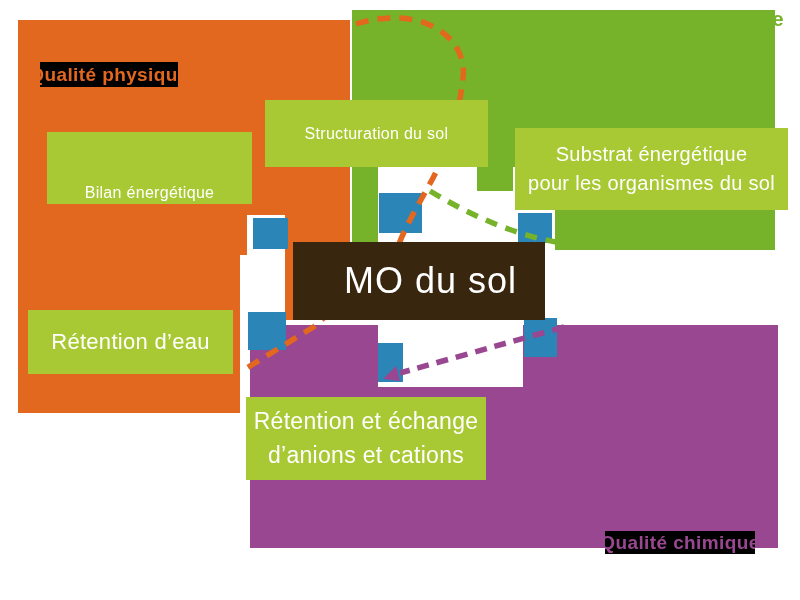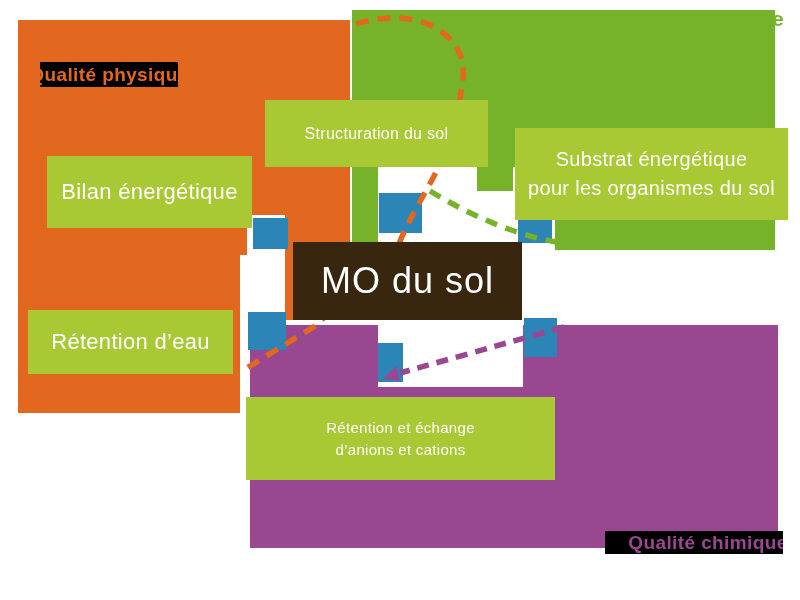--- a/index.html
+++ b/index.html
@@ -63,40 +63,40 @@
   <svg class="links" width="800" height="600" viewBox="0 0 800 600">
     <path class="dash-orange" d="M 356 24 C 420 4, 468 36, 463 78 C 458 122, 446 154, 433 178 C 419 204, 404 228, 396 252 L 315 326 L 242 371" fill="none" stroke-width="5.5" stroke-dasharray="13 9"></path>
     <path class="dash-green" d="M 430 191 Q 503 235, 568 244" fill="none" stroke-width="5.5" stroke-dasharray="12 9"></path>
     <path class="dash-purple" d="M 564 327 Q 478 351, 400 373" fill="none" stroke-width="5.5" stroke-dasharray="12 8"></path>
     <polygon class="arrow-purple" points="383,379 396,366 400,381"></polygon>
   </svg>
 
   <div class="abs factor" style="left:265px;top:100px;width:223px;height:67px;font-size:16px;">
     <span class="ln">Structuration du sol</span>
   </div>
-  <div class="abs factor" style="left:47px;top:156px;width:205px;height:72px;font-size:22px;">
+  <div class="abs factor" style="left:47px;top:132px;width:205px;height:72px;font-size:16px;justify-content:flex-end;">
     <span class="ln">Bilan énergétique</span>
   </div>
-  <div class="abs factor" style="left:515px;top:128px;width:273px;height:92px;font-size:20px;">
+  <div class="abs factor" style="left:515px;top:128px;width:273px;height:82px;font-size:20px;">
     <span class="ln">Substrat énergétique</span>
     <span class="ln">pour les organismes du sol</span>
   </div>
   <div class="abs factor" style="left:28px;top:310px;width:205px;height:64px;font-size:22px;">
     <span class="ln">Rétention d’eau</span>
   </div>
-  <div class="abs factor" style="left:246px;top:397px;width:309px;height:83px;font-size:15px;">
+  <div class="abs factor" style="left:246px;top:397px;width:240px;height:83px;font-size:23px;">
     <span class="ln">Rétention et échange</span>
     <span class="ln">d’anions et cations</span>
   </div>
 
-  <div class="abs center-box" style="left:293px;top:242px;width:229px;height:78px;">
+  <div class="abs center-box" style="left:293px;top:242px;width:229px;height:78px;padding-left:23px;">
     <span>MO du sol</span>
   </div>
 
   <div class="abs qlabel physique" style="left:40px;top:62px;width:138px;height:25px;">
     <span>Qualité physique</span>
   </div>
-  <div class="abs qlabel chimique" style="left:605px;top:531px;width:150px;height:23px;padding-left:28px;">
+  <div class="abs qlabel chimique" style="left:605px;top:531px;width:150px;height:23px;">
     <span>Qualité chimique</span>
   </div>
   <div class="abs bio-fragment" style="left:772px;top:7px;">e</div>
 
 </div>
 
 </body></html>

